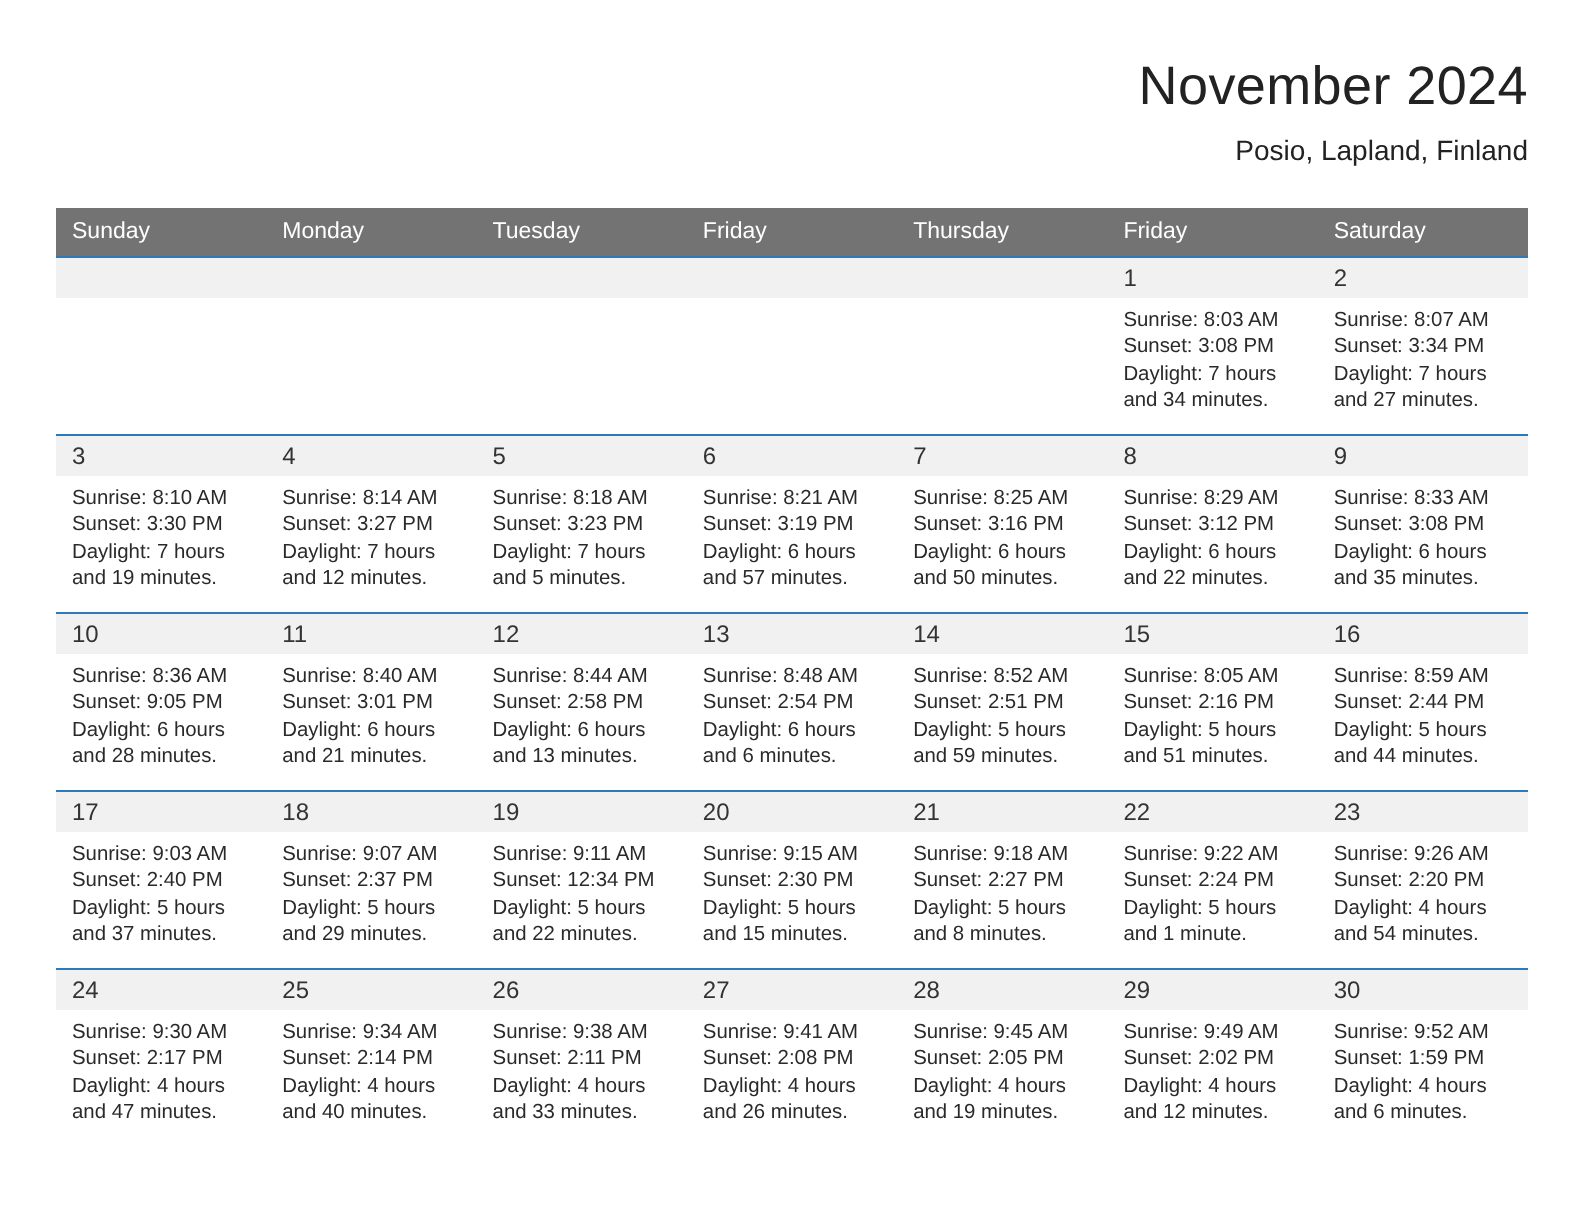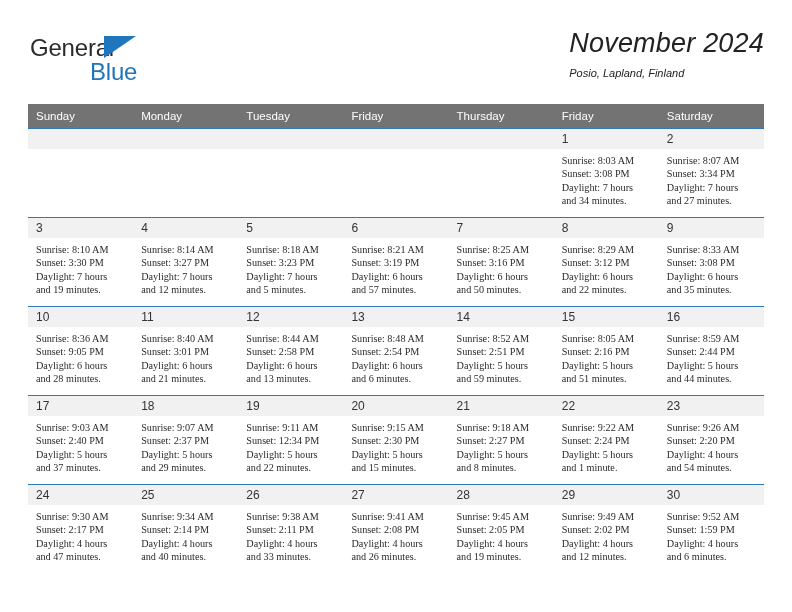--- a/index.html
+++ b/index.html
@@ -65,32 +65,31 @@
     width: 0;
     height: 0;
     border-left: 32px solid #1f76bc;
     border-bottom: 22px solid transparent;
   }
 
   .title-block {
     position: absolute;
     right: 28px;
     top: 28px;
-    text-align: left;
-    font-style: italic;
+    text-align: right;
   }
   .cal-title {
     font-size: 27px;
     font-weight: normal;
     color: #222222;
     line-height: 1.15;
     letter-spacing: 0.2px;
   }
   .cal-subtitle {
-    font-size: 11px;
+    font-size: 14px;
     font-weight: normal;
     color: #222222;
     margin-top: 8px;
     line-height: 1.2;
   }
 
   
   .calendar {
     position: absolute;
     left: 28px;
@@ -130,38 +129,32 @@
     padding: 2px 0 0 8px;
     font-size: 12px;
     color: #333333;
     line-height: 16px;
   }
   .cell-body {
     padding: 5px 6px 0 8px;
     font-size: 10.2px;
     line-height: 13.4px;
     color: #2a2a2a;
-    font-family: Liberation Serif, serif;
   }
   .cell-body div {
     white-space: nowrap;
   }
 </style>
 </head>
 <body>
 
 <div class="page">
 
   <div class="header">
 
-    <div class="brand">
-      <span class="brand-general">General</span>
-      <span class="brand-triangle"></span>
-      <span class="brand-blue">Blue</span>
-    </div>
 
     <div class="title-block">
       <div class="cal-title">November 2024</div>
       <div class="cal-subtitle">Posio, Lapland, Finland</div>
     </div>
 
   </div>
 
   <div class="calendar">
     <table class="cal">

